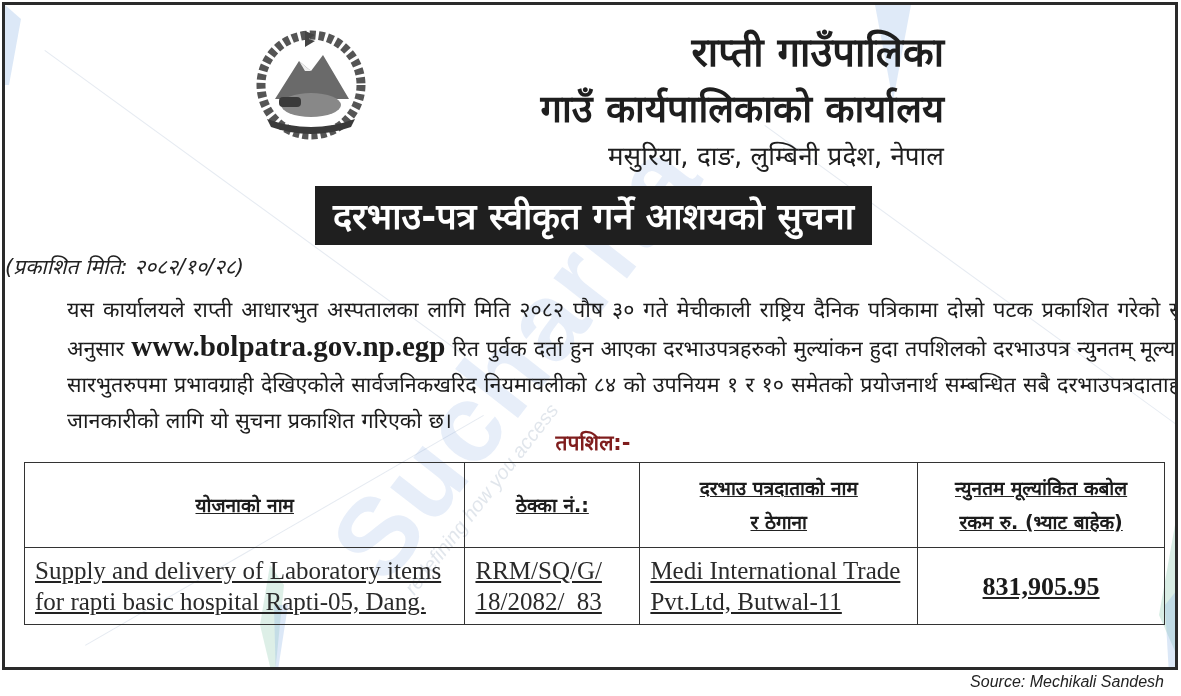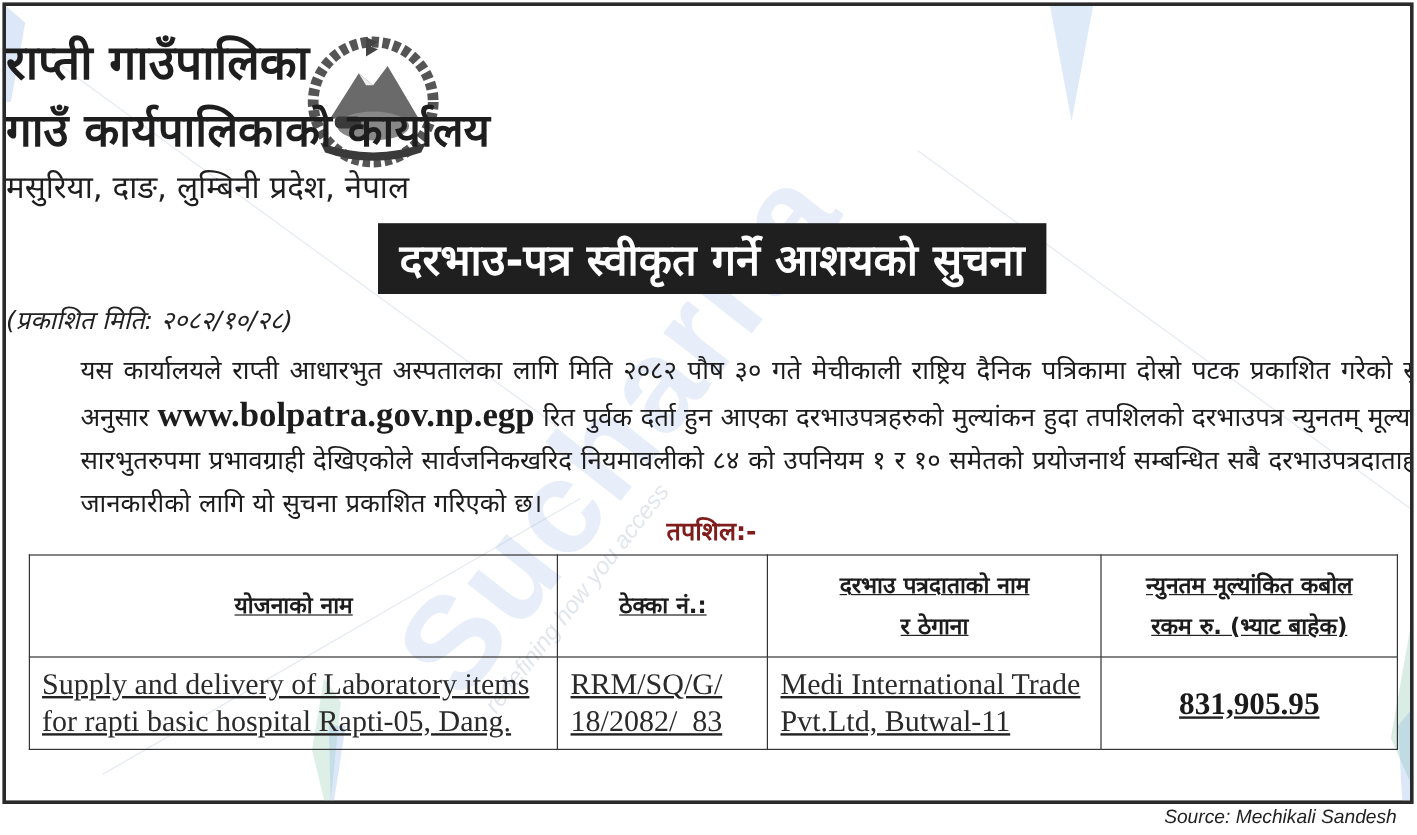--- a/index.html
+++ b/index.html
@@ -21,21 +21,21 @@
   .wm-tag {
     position: absolute; left: 395px; top: 580px; transform: rotate(-52deg);
     transform-origin: left top; font-family: "Liberation Sans", sans-serif; font-style: italic;
     font-size: 20px; color: rgba(120,140,170,0.22); white-space: nowrap;
   }
   .wm-line { position: absolute; height: 1px; background: rgba(150,170,200,0.25); transform-origin: left top; }
   .wm-shard { position: absolute; }
 
   .emblem { position: absolute; left: 248px; top: 22px; width: 116px; height: 116px; }
 
-  .hdr-line { position: absolute; left: 0; width: 939px; text-align: left; font-family: "DejaVu Sans", sans-serif; color: #1e1e1e; }
+  .hdr-line { position: absolute; left: 0; width: 939px; text-align: right; font-family: "DejaVu Sans", sans-serif; color: #1e1e1e; }
   .h1 { top: 18px; font-size: 40px; font-weight: bold; padding-left: 0; }
   .h2 { top: 76px; font-size: 38px; font-weight: bold; }
   .h3 { top: 132px; font-size: 26px; }
 
   .titlebar {
     position: absolute; left: 310px; top: 181px; width: 557px; height: 59px;
     background: #1f1f1f; color: #fff; font-size: 36px; font-weight: bold;
     display: flex; align-items: center; justify-content: center; white-space: nowrap; text-align: right;
   }
   .pubdate { position: absolute; left: 0; top: 247px; width: 1176px; text-align: left; font-size: 21px; color: #222; font-style: italic; }

